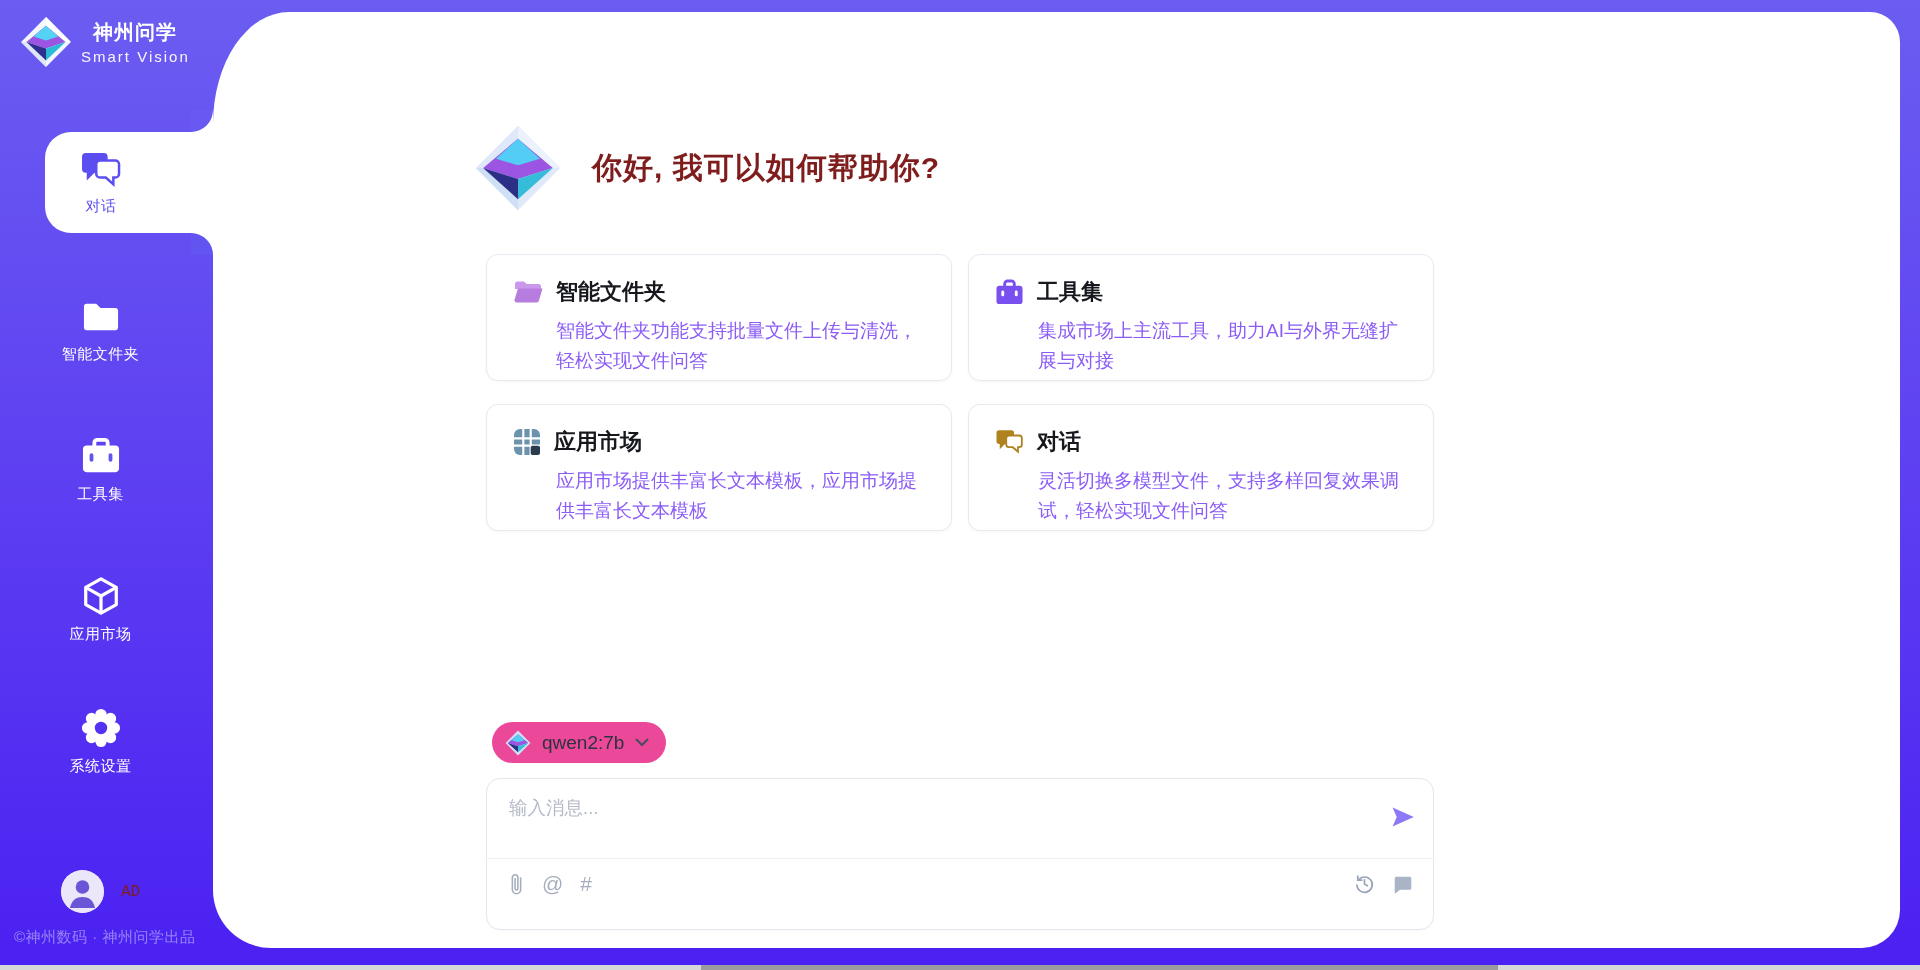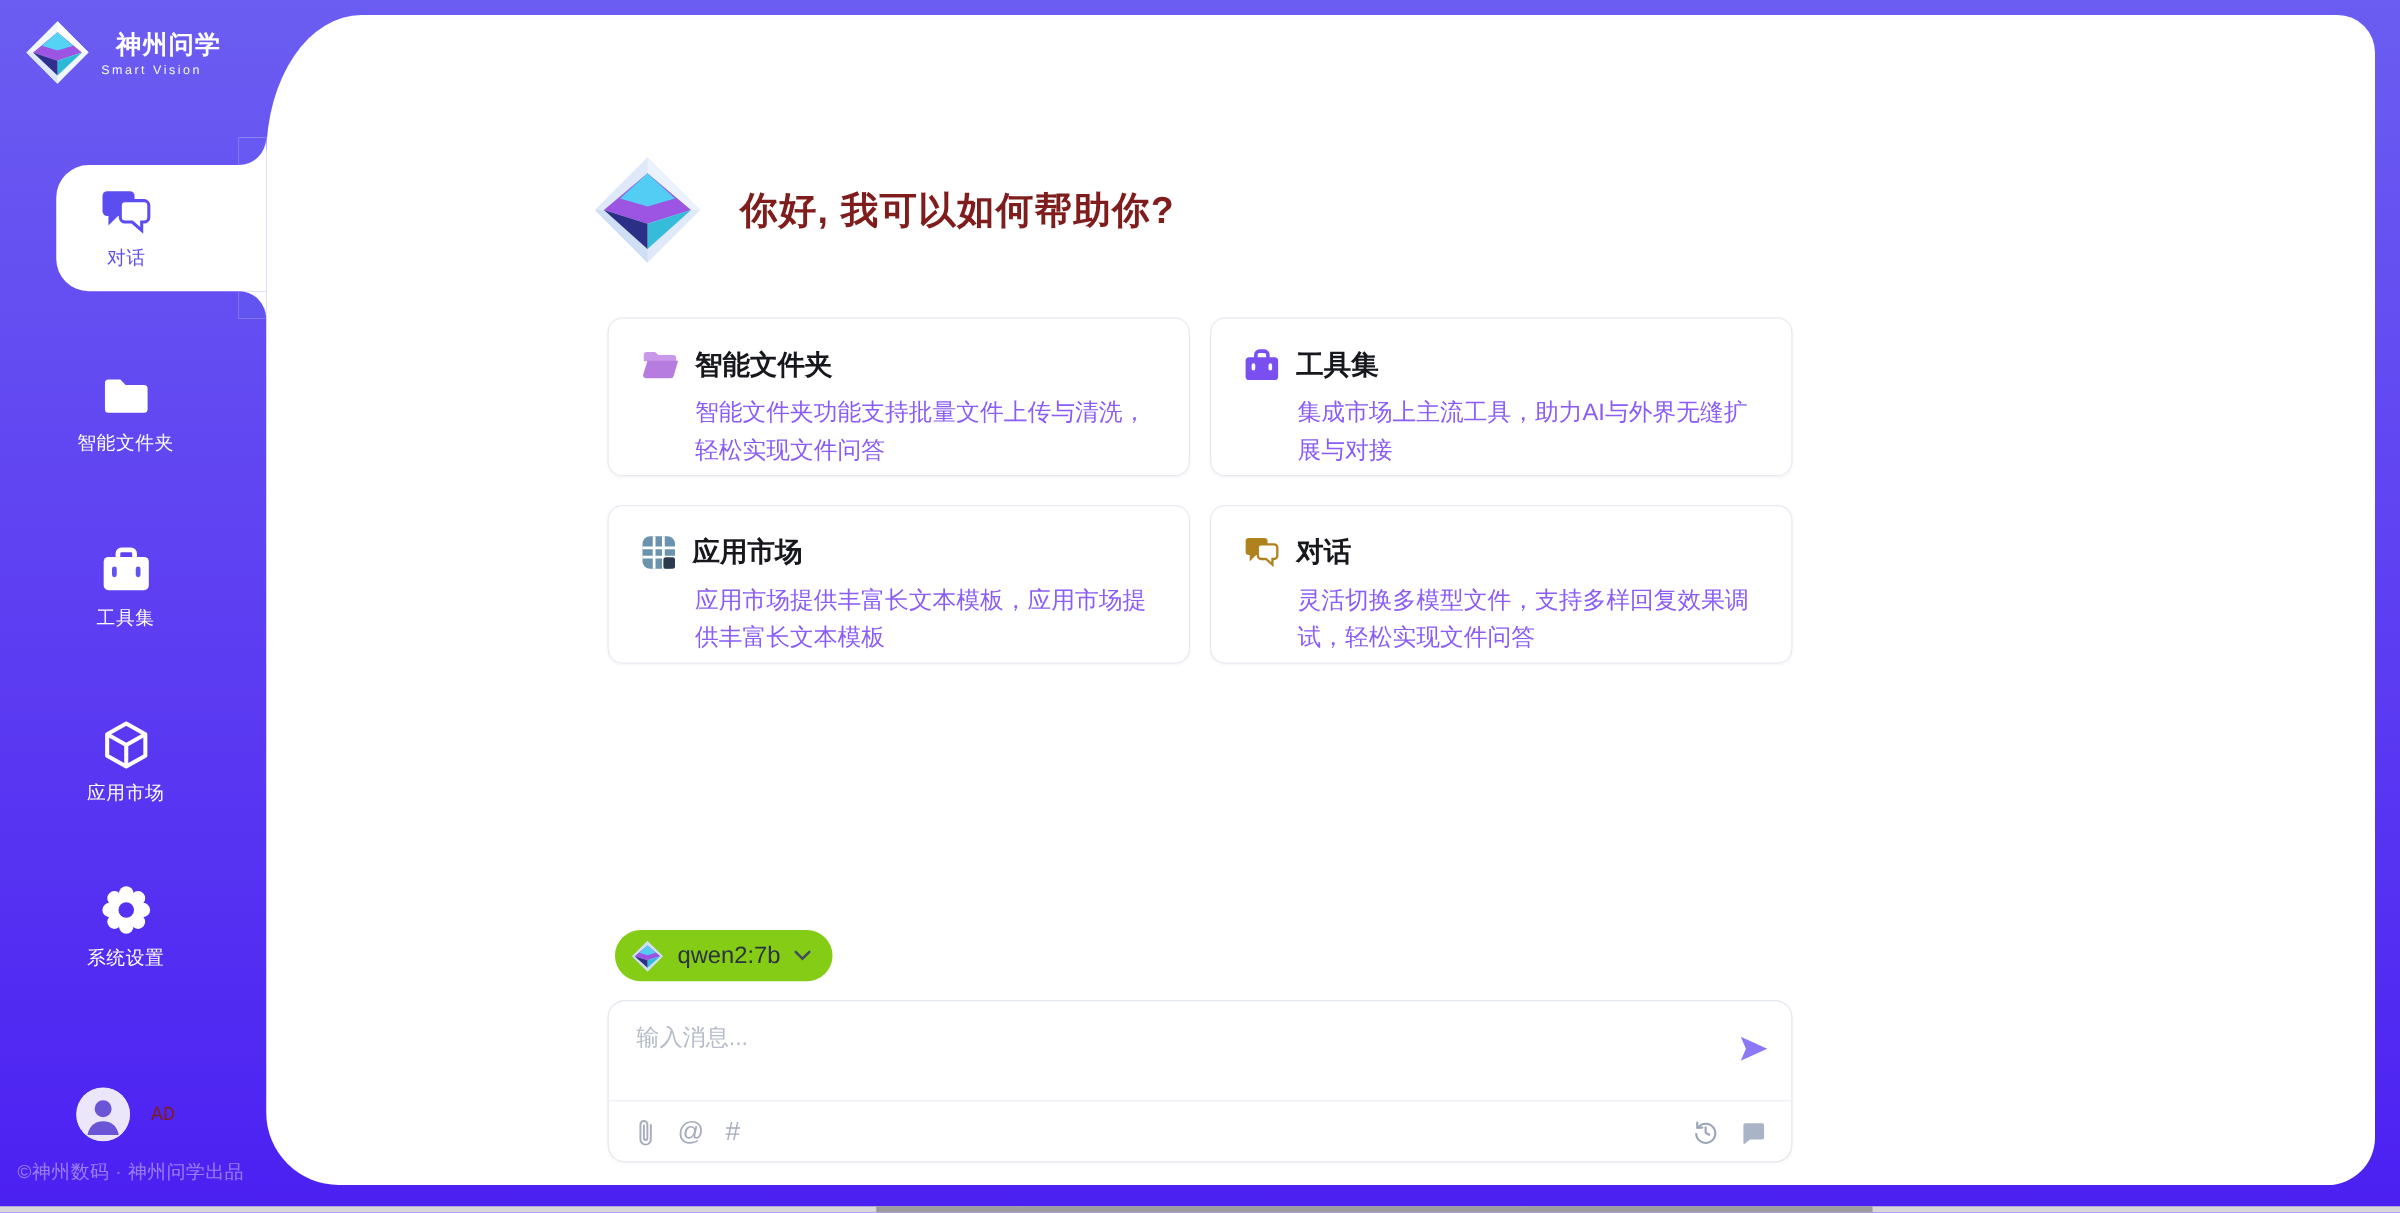--- a/index.html
+++ b/index.html
@@ -10,21 +10,21 @@
 
   
   .main { position:absolute; left:213px; top:12px; right:20px; bottom:22px;
     background:#fff;
     border-radius:76px 30px 38px 58px / 112px 30px 38px 58px; }
 
   
   .sidebar { position:absolute; left:0; top:0; width:213px; height:100%; color:#fff; }
   .brand { position:absolute; top:16px; left:20px; display:flex; align-items:center; gap:9px; }
   .brand-name { font-size:20px; font-weight:700; letter-spacing:1px;margin-left:12px; }
-  .brand-sub { font-size:10px; letter-spacing:2px; margin-top:2px; opacity:.95; }
+  .brand-sub { font-size:15px; letter-spacing:2px; margin-top:2px; opacity:.95; }
 
   .tab-pill { position:absolute; left:45px; top:132px; width:168px; height:101px;
     background:#fff; border-radius:26px 0 0 26px; }
   .notch { position:absolute; left:191px; width:22px; height:22px; background:#fff; }
   .notch i { position:absolute; inset:0; display:block; }
   .notch.top { top:110px; } .notch.top i { background:#6759f1; border-bottom-right-radius:22px; }
   .notch.bot { top:233px; } .notch.bot i { background:#6254f1; border-top-right-radius:22px; }
 
   .nav-item { position:absolute; left:0; width:213px; padding-right:12px;
     display:flex; flex-direction:column; align-items:center; gap:9px;
@@ -51,25 +51,25 @@
   .cards { position:absolute; top:254px; left:0; right:0;
     display:grid; grid-template-columns:1fr 1fr; column-gap:16px; row-gap:23px; }
   .card { background:#fff; border:1px solid #e8eaf1; border-radius:12px;
     padding:22px 26px; height:127px; box-shadow:0 1px 3px rgba(25,28,40,.04); cursor:pointer; }
   .card-head { display:flex; align-items:center; gap:13px; }
   .card-title { font-size:22px; font-weight:700; color:#17181d; }
   .card-desc { margin:9px 0 0 43px; font-size:19px; line-height:30px; color:#8b5cf6; }
 
   .bottom-group { position:absolute; left:0; right:0; bottom:40px; }
   .model-pill { display:inline-flex; align-items:center; gap:11px; height:41px;
-    padding:0 17px 0 13px; background:#84cc16; border-radius:21px;
+    padding:0 17px 0 13px; background:#ec4899; border-radius:21px;
     margin:0 0 15px 6px; cursor:pointer; }
   .model-name { font-size:19px; color:#2b3340; }
 
-  .composer { position:relative; height:130px; background:#fff;
+  .composer { position:relative; height:152px; background:#fff;
     border:1px solid #e4e7ee; border-radius:14px; box-shadow:0 1px 3px rgba(25,28,40,.03); }
   .composer textarea { position:absolute; top:16px; left:22px; width:840px; height:56px;
     border:none; outline:none; resize:none; font-family:inherit;
     font-size:18.5px; color:#3a4150; background:transparent; }
   .composer textarea::placeholder { color:#b4bac7; }
   .send-btn { position:absolute; top:25px; right:17px; cursor:pointer; color:#8d79f7; }
   .composer .divider { position:absolute; left:0; right:0; top:79px; border-top:1px solid #eef0f5; }
   .tools-left { position:absolute; left:21px; top:93px; display:flex; gap:17px;
     align-items:center; color:#a6adbd; }
   .tools-left .sym { font-size:21px; line-height:24px; cursor:pointer; }

